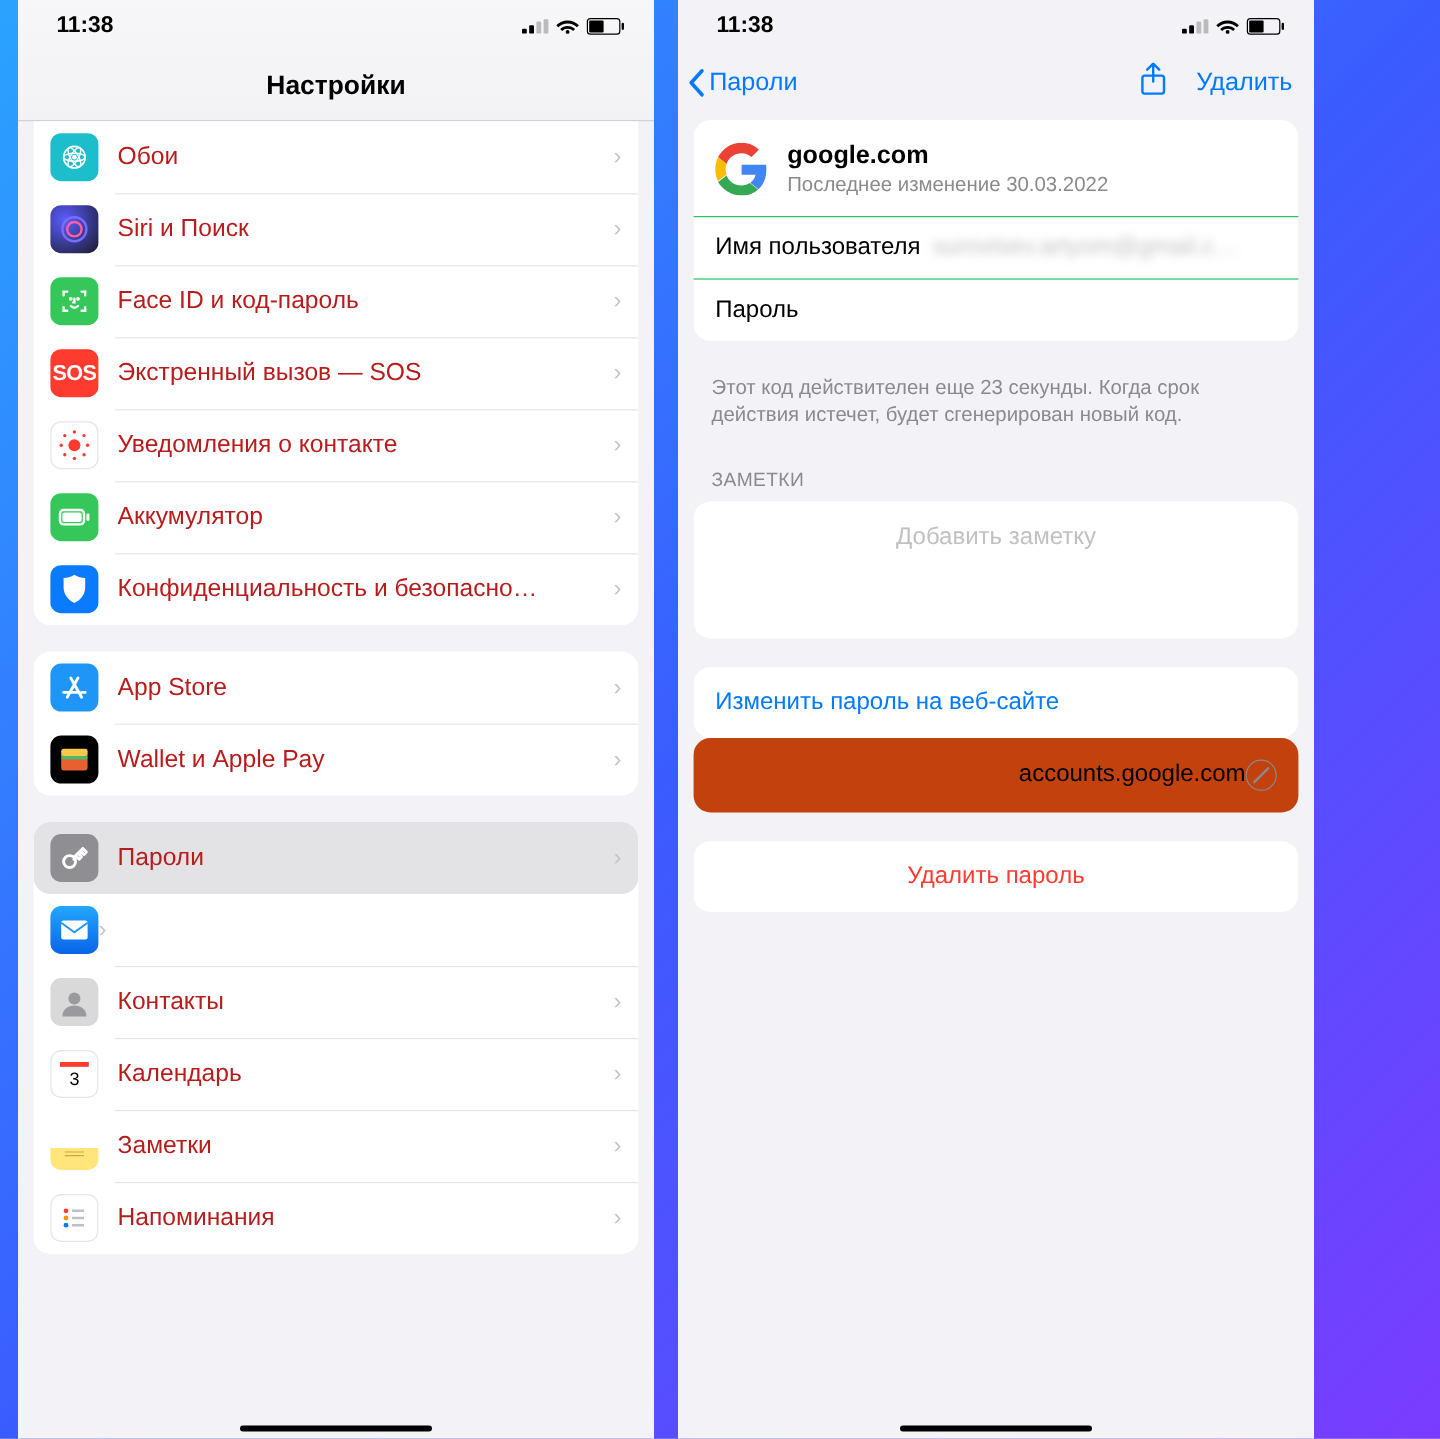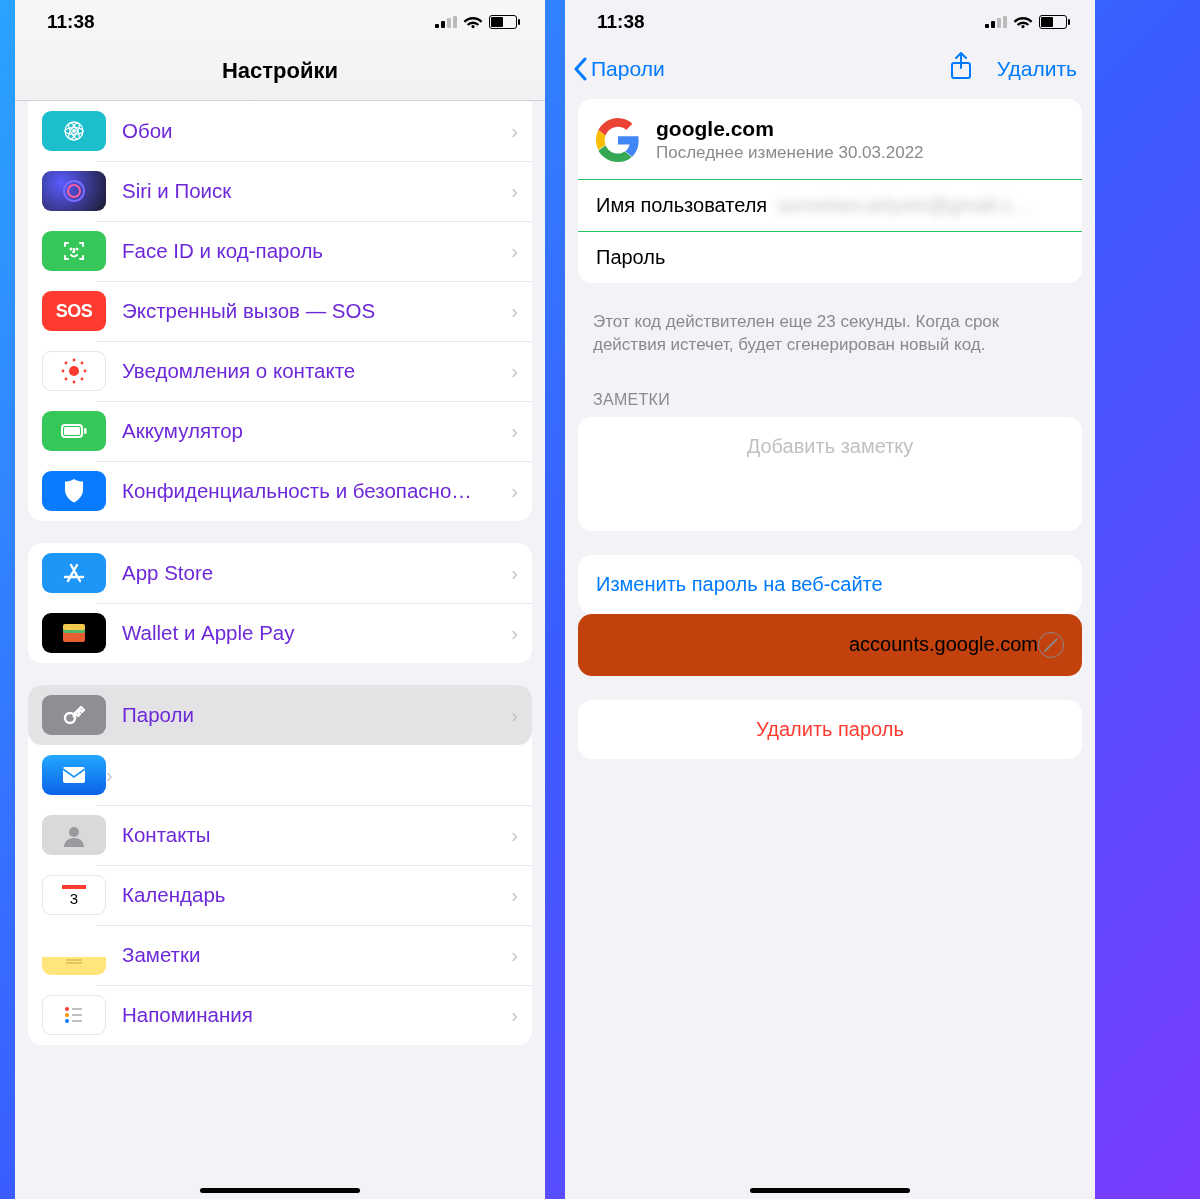--- a/index.html
+++ b/index.html
@@ -71,33 +71,33 @@
     position: relative;
   }
   .row + .row::before {
     content:"";
     position:absolute;
     top:0; left:68px; right:0;
     height:1px;
     background:#e5e5ea;
   }
   .row .app-icon {
-    width: 64px; height: 40px;
+    width: 40px; height: 40px;
     border-radius: 9px;
     display:flex;align-items:center;justify-content:center;
     color:#fff;
     font-size:18px;
     font-weight:700;
     flex-shrink:0;
   }
   .row .label {
     flex: 1;
     margin-left: 16px;
     font-size: 20.5px;
-    color: #6d28d9;
+    color: #b91c1c;
     white-space: nowrap;
     overflow: hidden;
     text-overflow: ellipsis;
   }
   .chevron {
     color:#c5c5c7;
     font-size:20px;
   }
   .row.selected { background:#e3e3e6; border-radius:14px;}
   .row.selected + .row::before{ display:none;}

